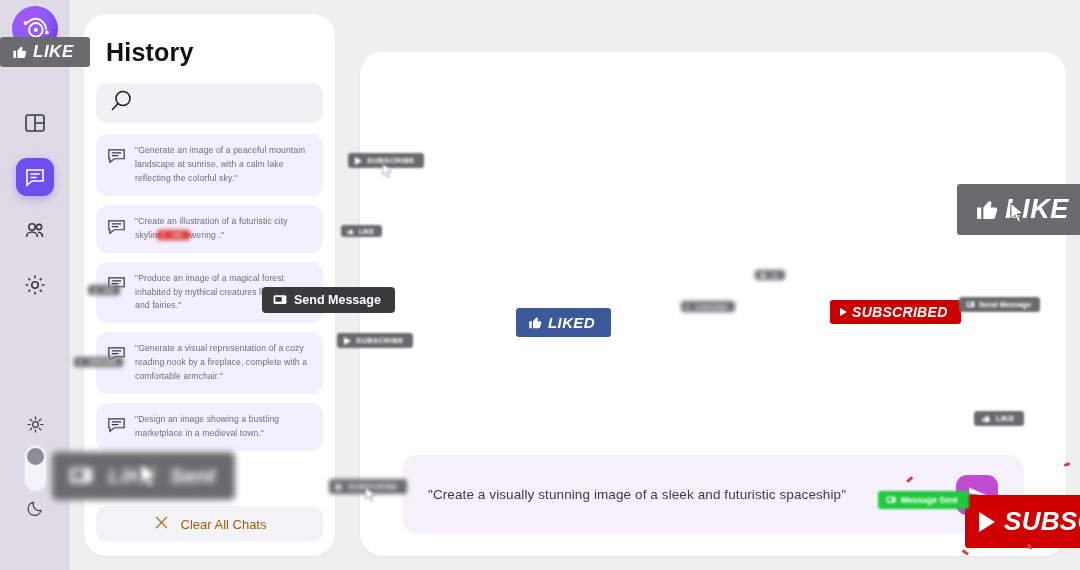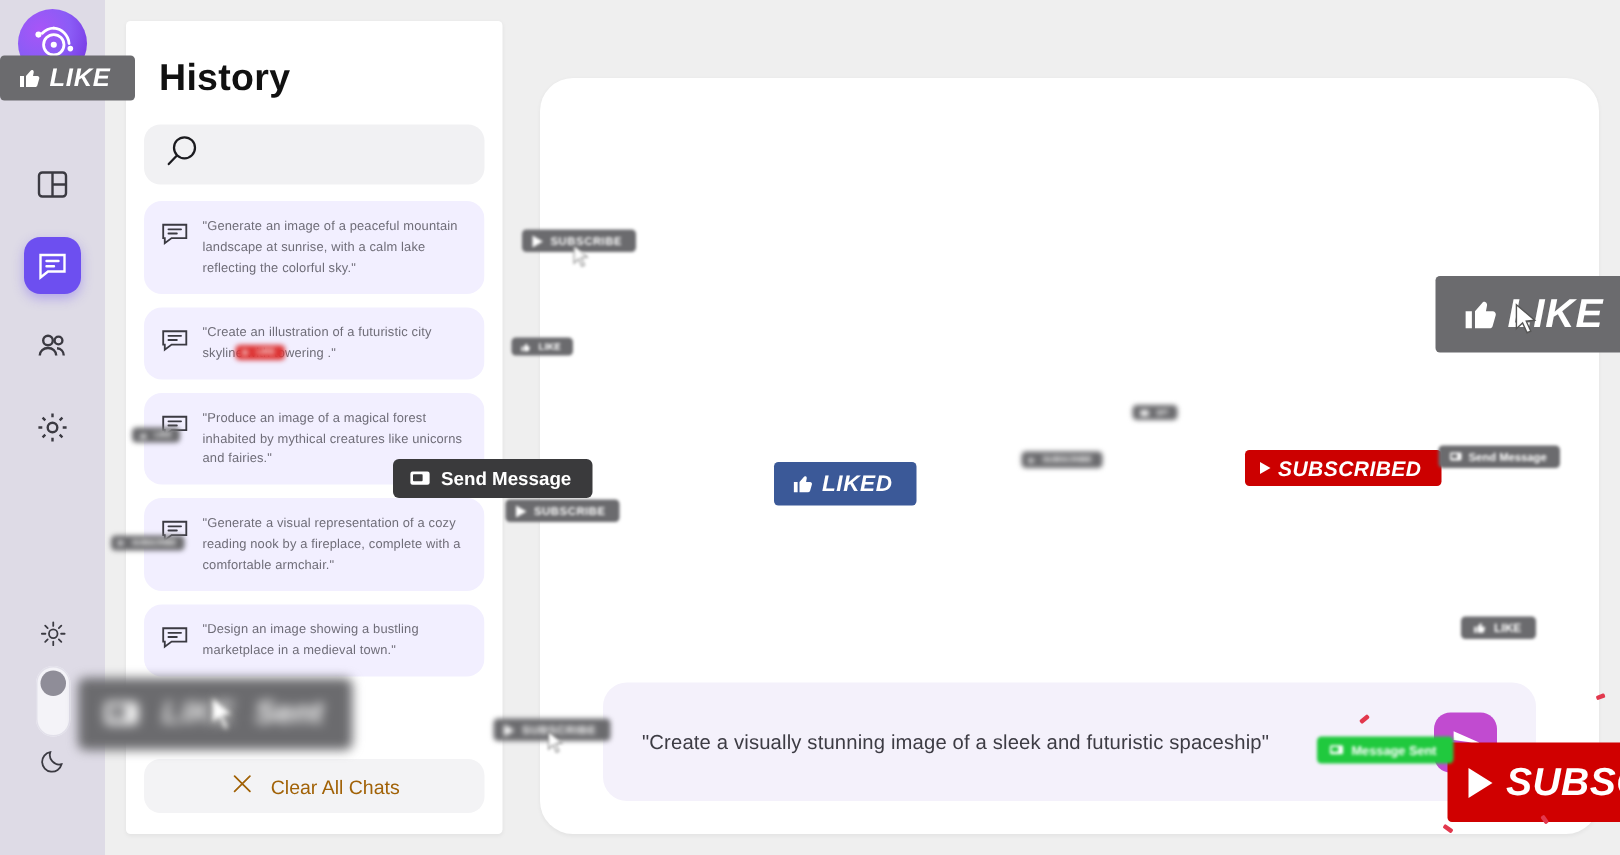--- a/index.html
+++ b/index.html
@@ -37,21 +37,21 @@
   }
   .theme svg{width:19px;height:19px;}
   .toggle{
     width:23px;height:44px;border-radius:12px;background:#f4f3f8;
     box-shadow:inset 0 0 0 1px #e2e0ea;display:flex;justify-content:center;align-items:flex-start;padding-top:3px;
   }
   .knob{width:17px;height:17px;border-radius:50%;background:#8f8d98;}
 
   
   .history{
-    width:251px;flex:0 0 251px;margin:14px 0 14px 14px;background:#fff;border-radius:3px;
+    width:251px;flex:0 0 251px;margin:14px 0 14px 14px;background:#fff;border-radius:22px;
     display:flex;flex-direction:column;padding:0 0 14px 0;box-sizing:border-box;position:relative;
     box-shadow:0 1px 3px rgba(0,0,0,.05);
   }
   .h-title{
     font-size:25px;font-weight:bold;color:#111;letter-spacing:.2px;
     line-height:1.12;padding:24px 22px 0 22px;
   }
   .search{
     margin:17px 12px 0 12px;height:40px;background:#f1f1f3;border-radius:11px;
     display:flex;align-items:center;padding:0 12px;box-sizing:border-box;
@@ -330,21 +330,21 @@
 
 <div class="ov" style="left:965px;top:495px;background:#d00000;padding:11px 18px 11px 14px;font-size:26px;font-style:italic;gap:9px;letter-spacing:.3px;">
   <span class="tri" style="border-left-width:16px;border-top-width:10px;border-bottom-width:10px;"></span>
   <span>SUBSCRIBE</span>
 </div>
 <div class="spark" style="left:906px;top:478px;width:7px;height:2.5px;transform:rotate(-40deg);"></div>
 <div class="spark" style="left:962px;top:551px;width:7px;height:2.5px;transform:rotate(35deg);"></div>
 <div class="spark" style="left:1064px;top:463px;width:6px;height:2.5px;transform:rotate(-20deg);"></div>
 <div class="spark" style="left:1027px;top:545px;width:6px;height:2.5px;transform:rotate(55deg);"></div>
 
-<div class="ov" style="left:262px;top:287px;background:#3a3a3c;padding:6px 14px 6px 11px;font-size:12.5px;gap:7px;border-radius:4px;margin-top:19px;">
+<div class="ov" style="left:262px;top:287px;background:#3a3a3c;padding:6px 14px 6px 11px;font-size:12.5px;gap:7px;border-radius:4px;">
   <span>
     <svg width="14" height="12" viewBox="0 0 24 20" fill="#fff">
         <rect x="1" y="2" width="22" height="15" rx="2.5"></rect>
         <rect x="4" y="5" width="11" height="8" rx="1" fill="#3a3a3c"></rect>
       </svg>
   </span>
   <span>Send Message</span>
 </div>
 
 <div class="ov gray blur1" style="left:959px;top:297px;padding:3px 9px 3px 7px;font-size:7.5px;gap:4px;">

